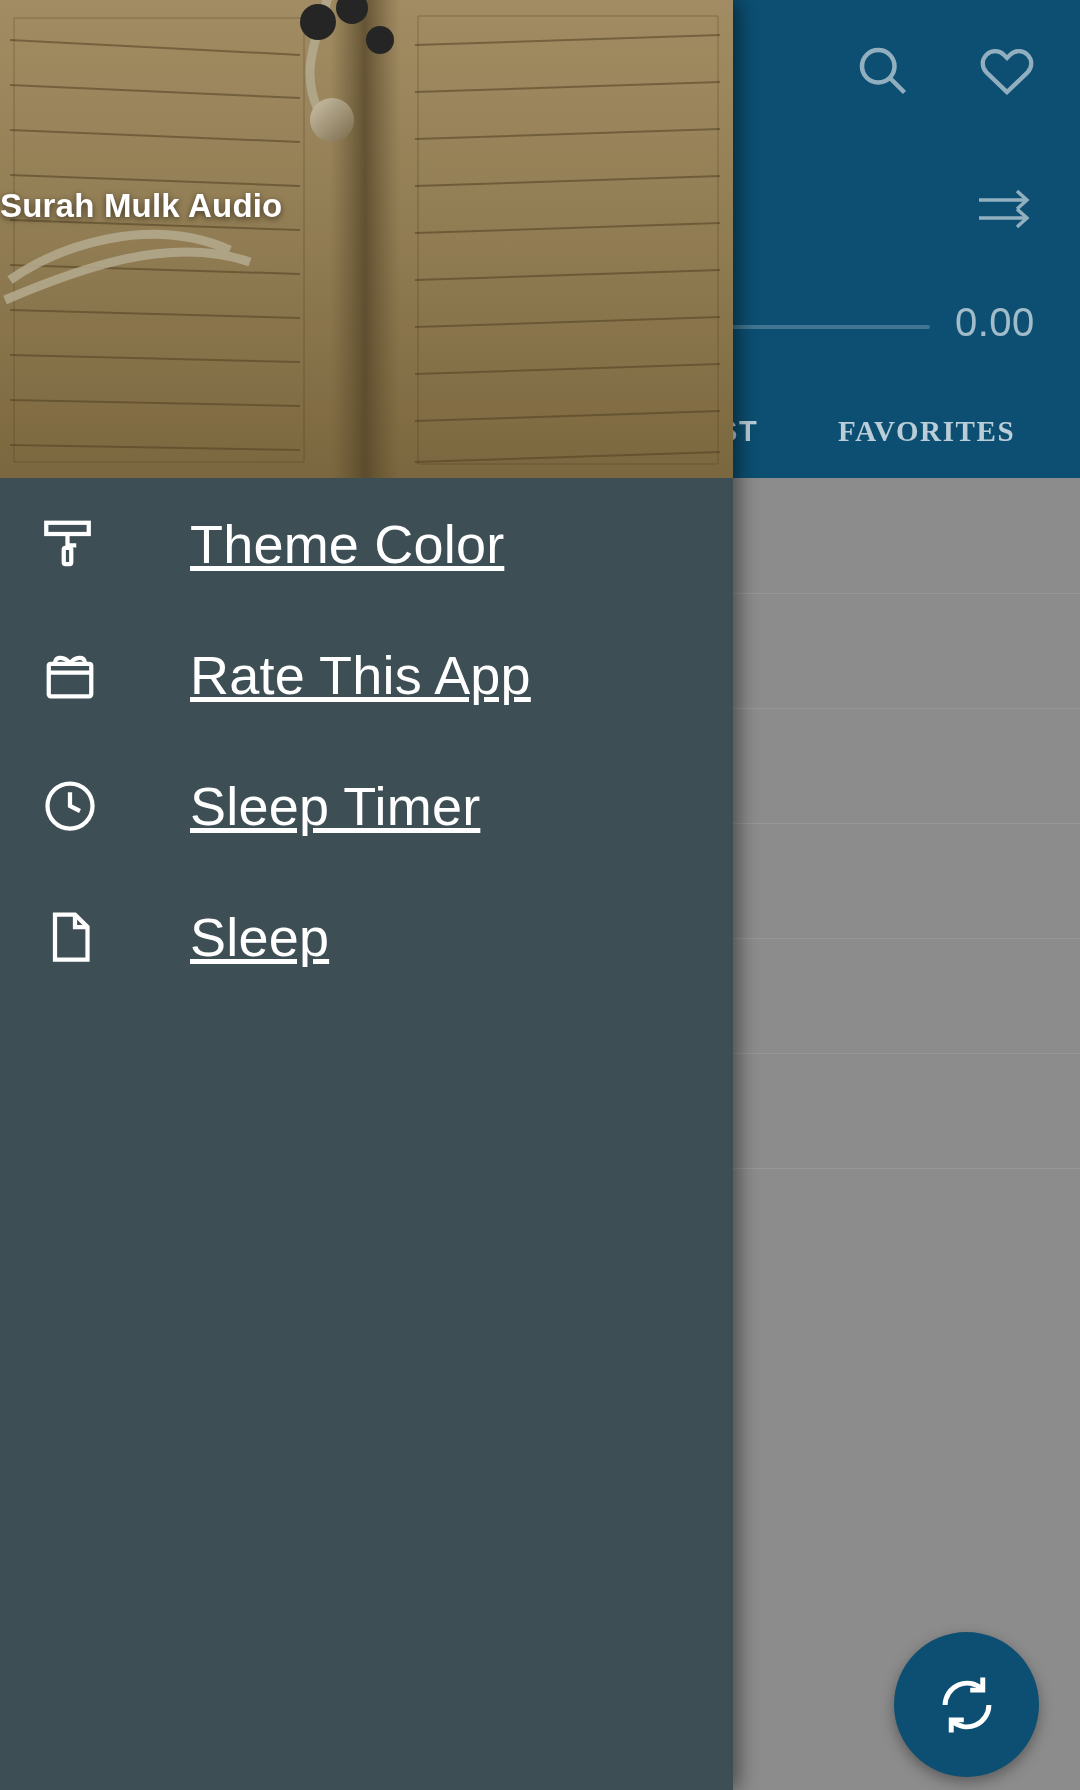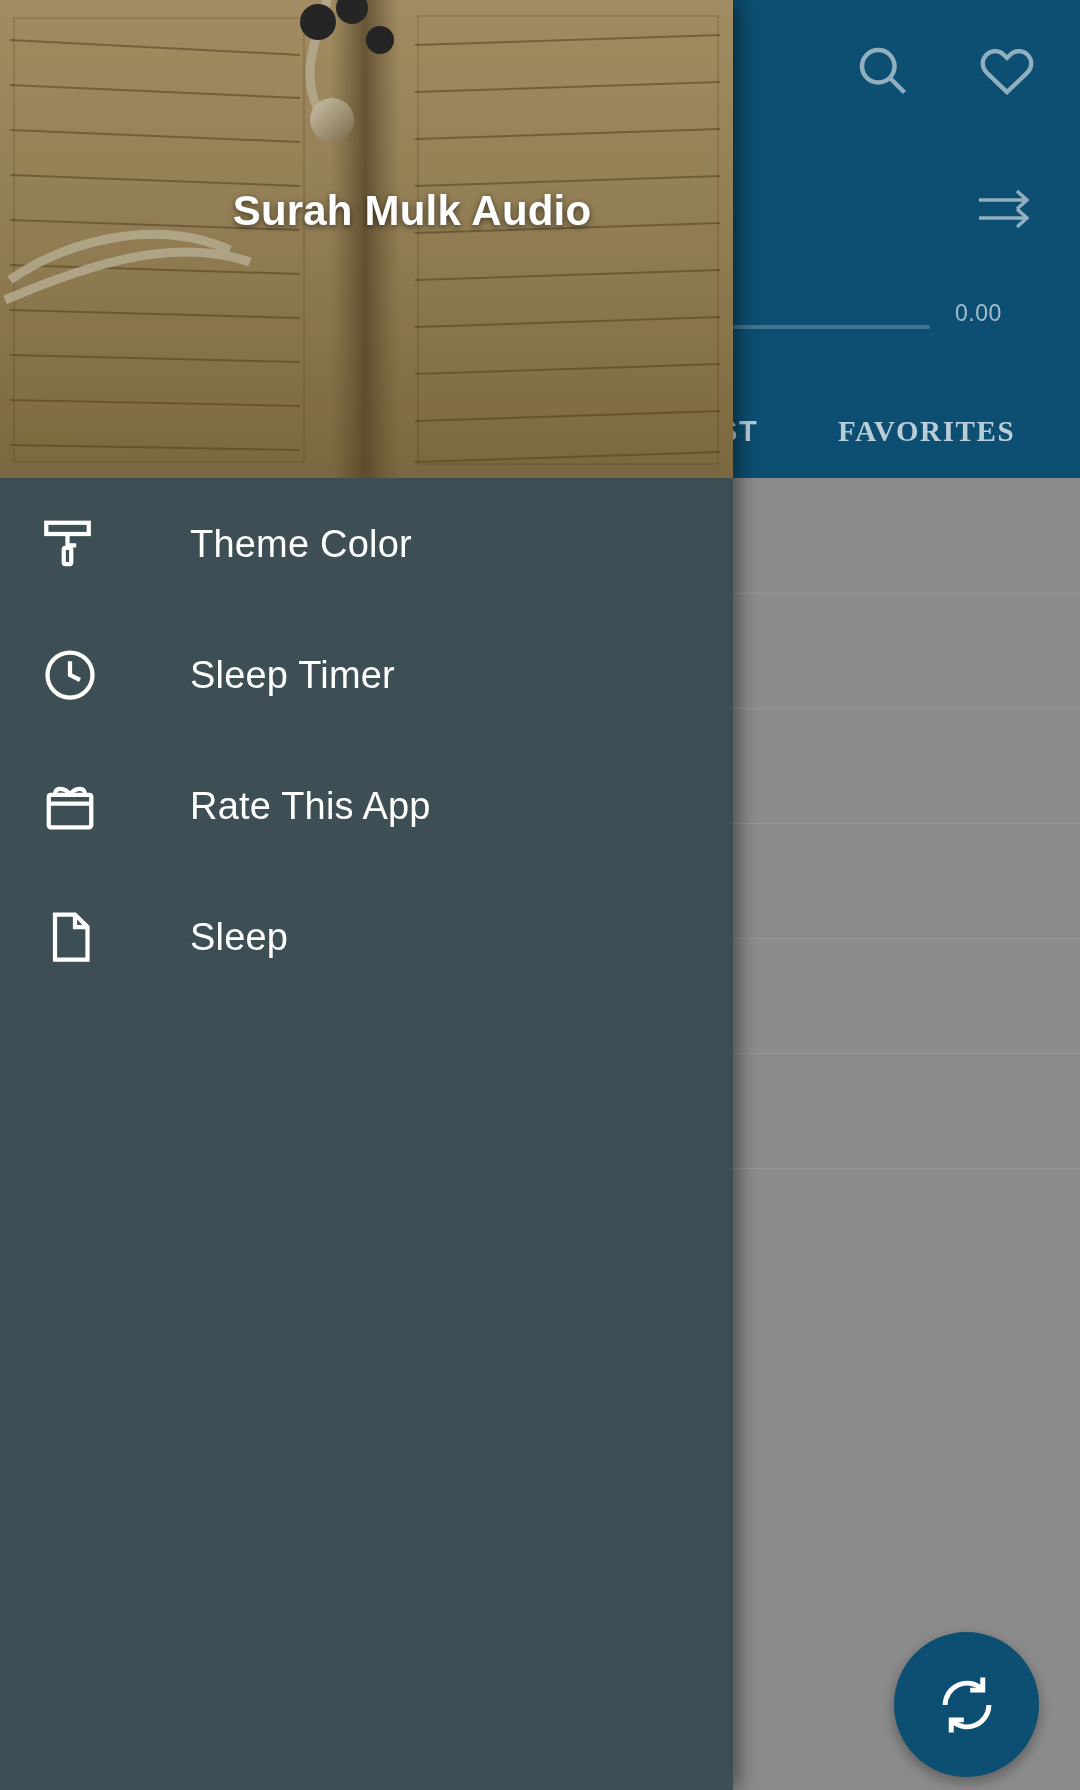--- a/index.html
+++ b/index.html
@@ -8,46 +8,46 @@
 
   
   .app{position:absolute;inset:0;background:#8c8c8c;}
   .app-header{position:absolute;left:0;top:0;width:1080px;height:478px;background:#0c4f72;}
   .app-header .hdr-icons{position:absolute;right:0;top:0;width:1080px;height:140px;}
   .ic{position:absolute;opacity:.55;}
   .search-ic{left:852px;top:40px;width:60px;height:60px;}
   .heart-ic{left:975px;top:38px;width:64px;height:64px;}
   .shuffle-ic{left:975px;top:186px;width:64px;height:46px;}
   .seek{position:absolute;left:700px;top:325px;width:230px;height:4px;background:rgba(255,255,255,.22);border-radius:2px;}
-  .time{position:absolute;left:955px;top:300px;color:rgba(255,255,255,.62);font-size:23px;letter-spacing:.5px;}
+  .time{position:absolute;left:955px;top:300px;color:rgba(255,255,255,.62);font-size:40px;letter-spacing:.5px;}
   .tabs{position:absolute;left:0;top:415px;width:1080px;height:62px;}
   .tab{position:absolute;color:rgba(255,255,255,.72);font-size:29px;font-weight:bold;letter-spacing:1.6px;}
   .tab-list{left:718px;top:0;}
   .tab-fav{left:838px;top:0;font-family:Liberation Serif, serif;}
 
   .app-body{position:absolute;left:0;top:478px;width:1080px;height:1312px;background:#8c8c8c;}
   .row{position:absolute;left:732px;width:348px;height:115px;border-bottom:1px solid rgba(255,255,255,.10);}
 
   .fab{position:absolute;left:894px;top:1632px;width:145px;height:145px;border-radius:50%;
        background:#0c4f72;box-shadow:0 5px 14px rgba(0,0,0,.35);}
   .fab svg{position:absolute;left:38px;top:38px;}
 
   
   .drawer{position:absolute;left:0;top:0;width:733px;height:1790px;background:#3d4f55;
           box-shadow:6px 0 18px rgba(0,0,0,.45);}
   .drawer-head{position:relative;width:733px;height:478px;overflow:hidden;background:#8d7a52;}
   .quran-art{position:absolute;inset:0;}
-  .drawer-title{position:absolute;left:0;top:187px;width:824px;text-align:center;
-                color:#fff;font-size:42px;font-weight:bold;letter-spacing:.2px;
+  .drawer-title{position:absolute;left:0;top:187px;width:824px;text-align:left;
+                color:#fff;font-size:33px;font-weight:bold;letter-spacing:.2px;
                 text-shadow:0 2px 6px rgba(0,0,0,.55);}
   .menu{position:absolute;left:0;top:478px;width:733px;}
   .menu-item{position:relative;height:131px;display:flex;align-items:center;}
   .menu-icon{position:absolute;left:40px;top:50%;transform:translateY(-50%);width:60px;height:60px;}
   .menu-label{position:absolute;left:190px;top:50%;transform:translateY(-50%);
-              color:#fff;font-size:38px;letter-spacing:.2px;}
+              color:#fff;font-size:54px;letter-spacing:.2px;text-decoration:underline;}
 </style>
 </head>
 <body>
 
 <div class="screen">
 
   <div class="app">
 
     <div class="app-header">
       <div class="hdr-icons">
@@ -169,42 +169,42 @@
             <path d="M11 8v4.5h3.5"></path>
             <rect x="9.5" y="13.5" width="3" height="6.5" rx="0.7"></rect>
           </svg>
         </span>
         <span class="menu-label">Theme Color</span>
       </div>
 
       <div class="menu-item">
         <span class="menu-icon">
           <svg width="60" height="60" viewBox="0 0 24 24" fill="none" stroke="#ffffff" stroke-width="1.7">
-            <circle cx="12" cy="12" r="9"></circle>
-              <polyline points="12,6.5 12,12 16,14"></polyline>
-          </svg>
-        </span>
-        <span class="menu-label">Sleep Timer</span>
-      </div>
-
-      <div class="menu-item">
-        <span class="menu-icon">
-          <svg width="60" height="60" viewBox="0 0 24 24" fill="none" stroke="#ffffff" stroke-width="1.7">
             <rect x="3.5" y="7.5" width="17" height="13" rx="0.8"></rect>
             <line x1="3.5" y1="11" x2="20.5" y2="11"></line>
             <path d="M12 7.5c-2-3-6-3-6-0.5"></path>
               <path d="M12 7.5c2-3 6-3 6-0.5"></path>
           </svg>
         </span>
         <span class="menu-label">Rate This App</span>
       </div>
 
       <div class="menu-item">
         <span class="menu-icon">
           <svg width="60" height="60" viewBox="0 0 24 24" fill="none" stroke="#ffffff" stroke-width="1.7">
+            <circle cx="12" cy="12" r="9"></circle>
+              <polyline points="12,6.5 12,12 16,14"></polyline>
+          </svg>
+        </span>
+        <span class="menu-label">Sleep Timer</span>
+      </div>
+
+      <div class="menu-item">
+        <span class="menu-icon">
+          <svg width="60" height="60" viewBox="0 0 24 24" fill="none" stroke="#ffffff" stroke-width="1.7">
             <path d="M6 3h8l5 5v13H6z"></path>
               <polyline points="14,3 14,8 19,8"></polyline>
           </svg>
         </span>
         <span class="menu-label">Sleep</span>
       </div>
 
     </div>
   </div>
 

